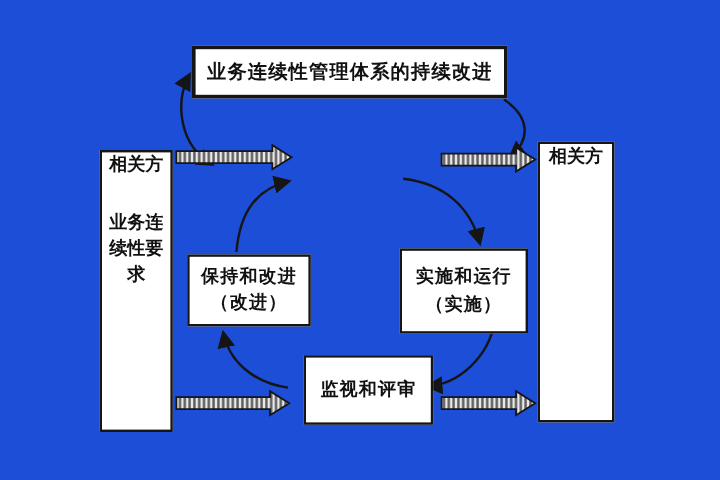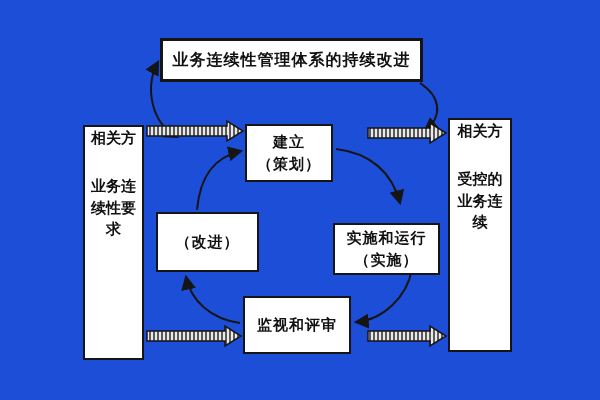--- a/index.html
+++ b/index.html
@@ -70,22 +70,22 @@
   .cycle-box {
     font-size: 15px;
     line-height: 1.5;
     display: flex;
     flex-direction: column;
     align-items: center;
     justify-content: center;
     letter-spacing: 1px;
   }
   .plan-box  { left: 245px; top: 124px; width: 88px;  height: 58px; }
-  .do-box    { left: 333px; top: 223px; width: 107px; height: 52px; align-items: center; }
-  .check-box { left: 243px; top: 296px; width: 108px; height: 58px; }
+  .do-box    { left: 333px; top: 207px; width: 107px; height: 71px; align-items: center; }
+  .check-box { left: 253px; top: 296px; width: 108px; height: 58px; }
   .act-box   { left: 156px; top: 212px; width: 103px; height: 60px; }
 </style>
 </head>
 <body>
 
 <div class="canvas">
 
   <svg class="connectors" viewBox="0 0 600 400" xmlns="http://www.w3.org/2000/svg">
     <defs>
       <marker id="ah" viewBox="0 0 10 10" refX="8.5" refY="5" markerWidth="7.5" markerHeight="7.5" orient="auto-start-reverse">
@@ -119,34 +119,30 @@
     <span>业务连续性管理体系的持续改进</span>
   </div>
 
   <div class="box side-box left-box">
     <div class="side-top">相关方</div>
     <div class="side-body">业务连续性要求</div>
   </div>
 
   <div class="box side-box right-box">
     <div class="side-top">相关方</div>
-    <div class="side-body">受控的业务连续</div>
   </div>
 
-  <div class="box cycle-box plan-box">
-    <div>建立</div>
-    <div>（策划）</div>
-  </div>
 
   <div class="box cycle-box do-box">
     <div>实施和运行</div>
     <div>（实施）</div>
   </div>
 
   <div class="box cycle-box check-box">
     <div>监视和评审</div>
   </div>
 
   <div class="box cycle-box act-box">
+    <div>保持和改进</div>
     <div>（改进）</div>
   </div>
 
 </div>
 
 </body></html>

